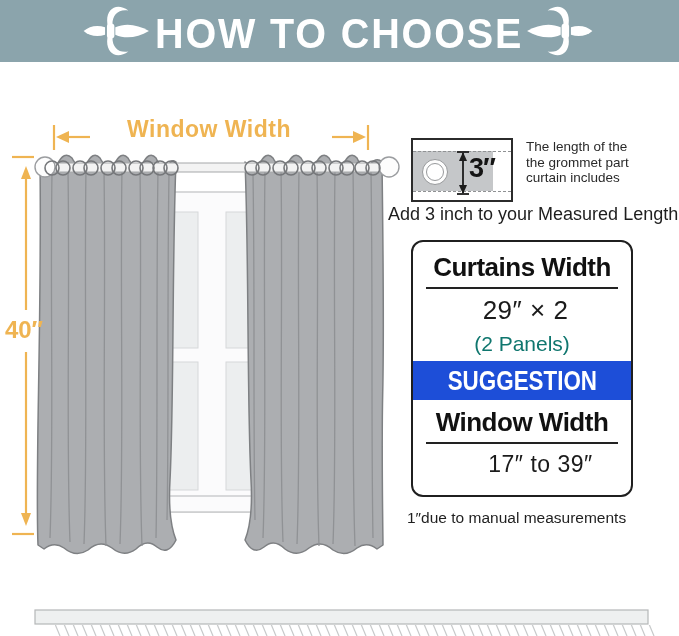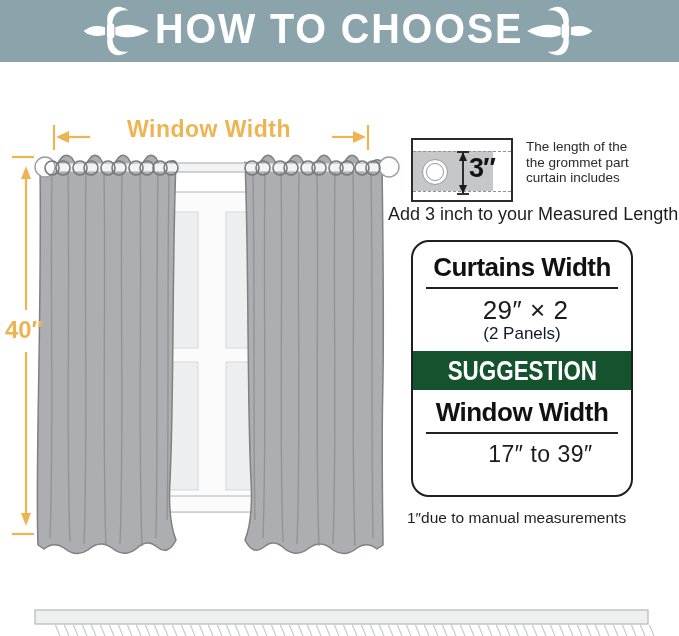--- a/index.html
+++ b/index.html
@@ -9,21 +9,21 @@
     font-family:"Liberation Sans", sans-serif;
     -webkit-font-smoothing:antialiased;
   }
   
   .banner{
     position:absolute;left:0;top:0;width:679px;height:62px;
     background:#8BA4AC;
   }
   .banner-title{
     position:absolute;left:0;right:0;top:4px;height:54px;
-    display:flex;align-items:flex-start;justify-content:center;
+    display:flex;align-items:flex-end;justify-content:center;
     color:#ffffff;font-size:43px;font-weight:700;letter-spacing:2px;
     white-space:nowrap;
   }
   .banner-title span{display:inline-block;transform:scaleX(0.92);}
   .ornament{
     position:absolute;top:3px;width:96px;height:56px;
     display:flex;align-items:center;justify-content:center;
   }
   .ornament.left{left:58px;}
   .ornament.right{left:522px;}
@@ -67,32 +67,32 @@
     position:absolute;left:526px;top:139px;width:150px;
     color:#2a2a2a;font-size:13.5px;line-height:15.5px;
   }
   .add-note{
     position:absolute;left:388px;top:204px;width:266px;
     color:#1e1e1e;font-size:18px;white-space:nowrap;
   }
   
   .size-box{
     position:absolute;left:411px;top:240px;width:222px;height:257px;
-    background:#ffffff;border:2.5px solid #1f1f1f;border-radius:18px;
+    background:#ffffff;border:2.5px solid #1f1f1f;border-radius:12px;
     box-sizing:border-box;text-align:center;
   }
   .sb-title{
     margin-top:10px;color:#111111;font-size:26px;font-weight:700;letter-spacing:-0.5px;
     line-height:30px;
   }
   .sb-hr{height:2px;background:#222222;margin:5px 13px 0 13px;}
   .sb-value{margin-top:7px;color:#1b1b1b;font-size:26px;line-height:28px;letter-spacing:0.5px;padding-left:7px;}
-  .sb-panels{margin-top:0px;color:#0f172a;font-size:17px;line-height:19px;}
+  .sb-panels{margin-top:10px;color:#0f766e;font-size:21px;line-height:19px;}
   .sb-band{
-    margin-top:8px;height:39px;background:#14532d;
+    margin-top:8px;height:39px;background:#1d4ed8;
     display:flex;align-items:center;justify-content:center;
     color:#ffffff;font-size:28px;font-weight:700;letter-spacing:0px;
   }
   .sb-band span{display:inline-block;transform:scaleX(0.8);}
   .sb-title.second{margin-top:7px;}
   .sb-value.second{margin-top:6px;font-size:23px;margin-left:30px;}
   .footnote{
     position:absolute;left:407px;top:507px;width:260px;
     color:#1f1f1f;font-size:15.5px;line-height:21px;
   }

